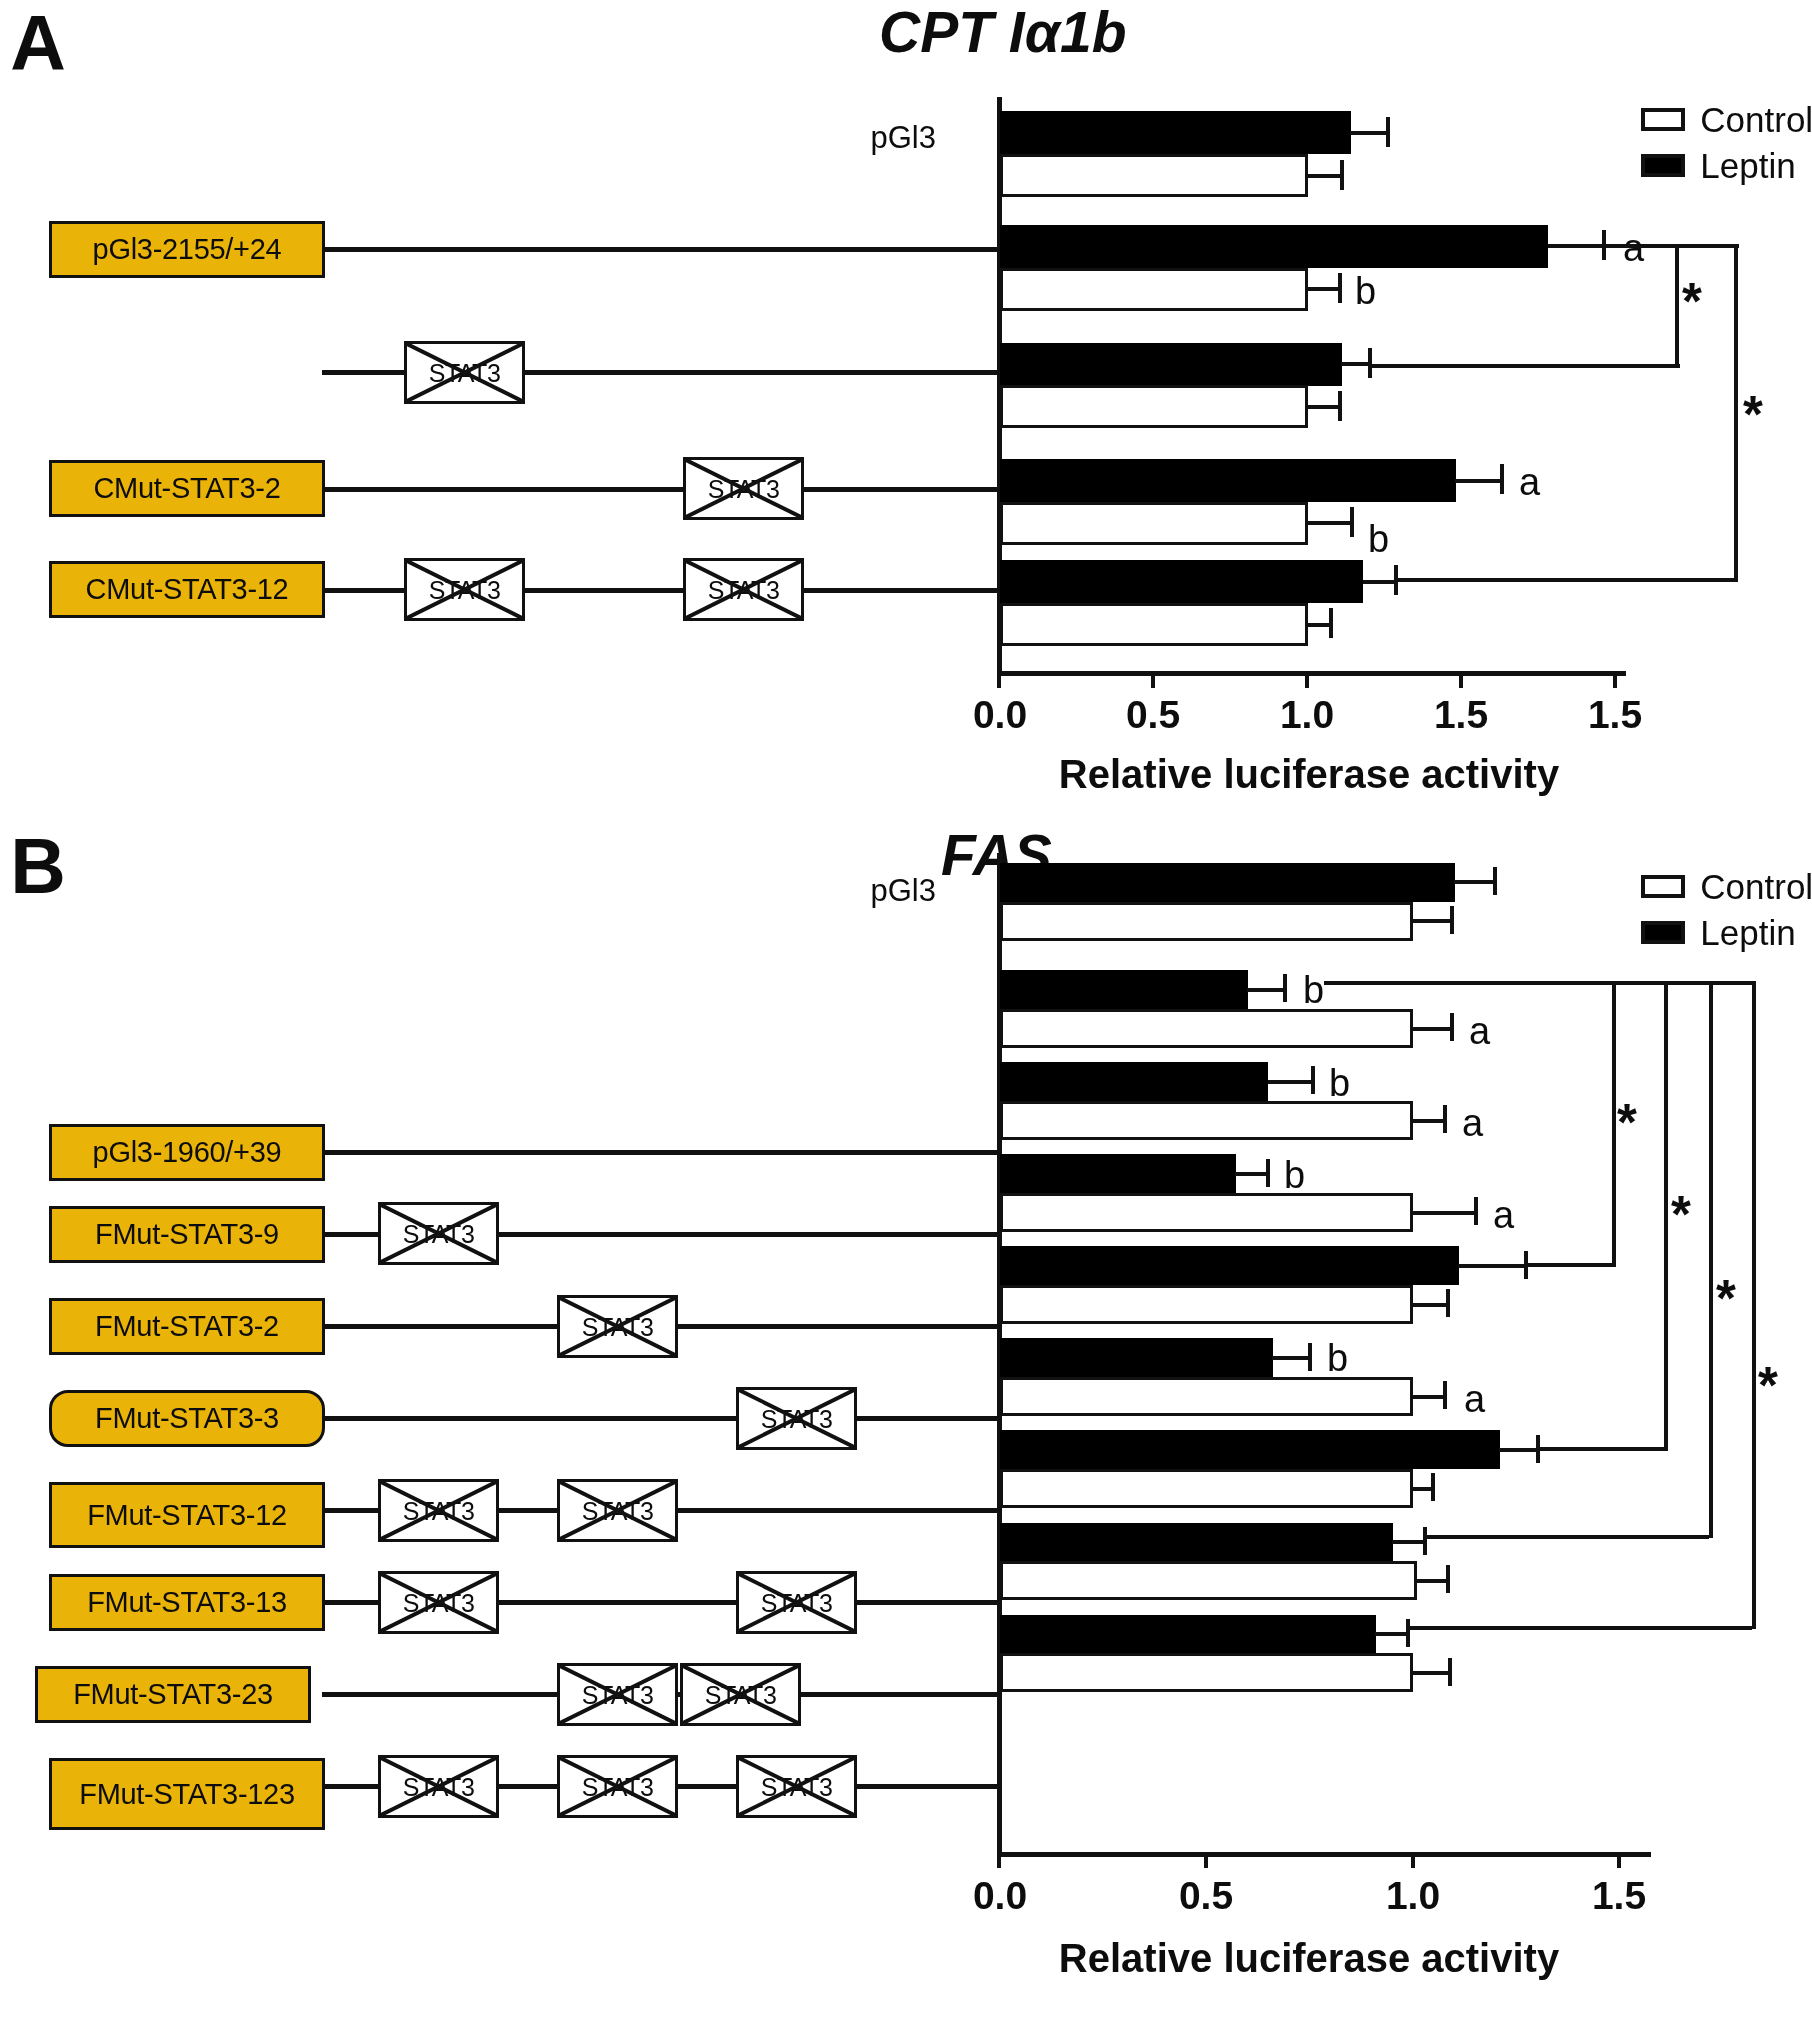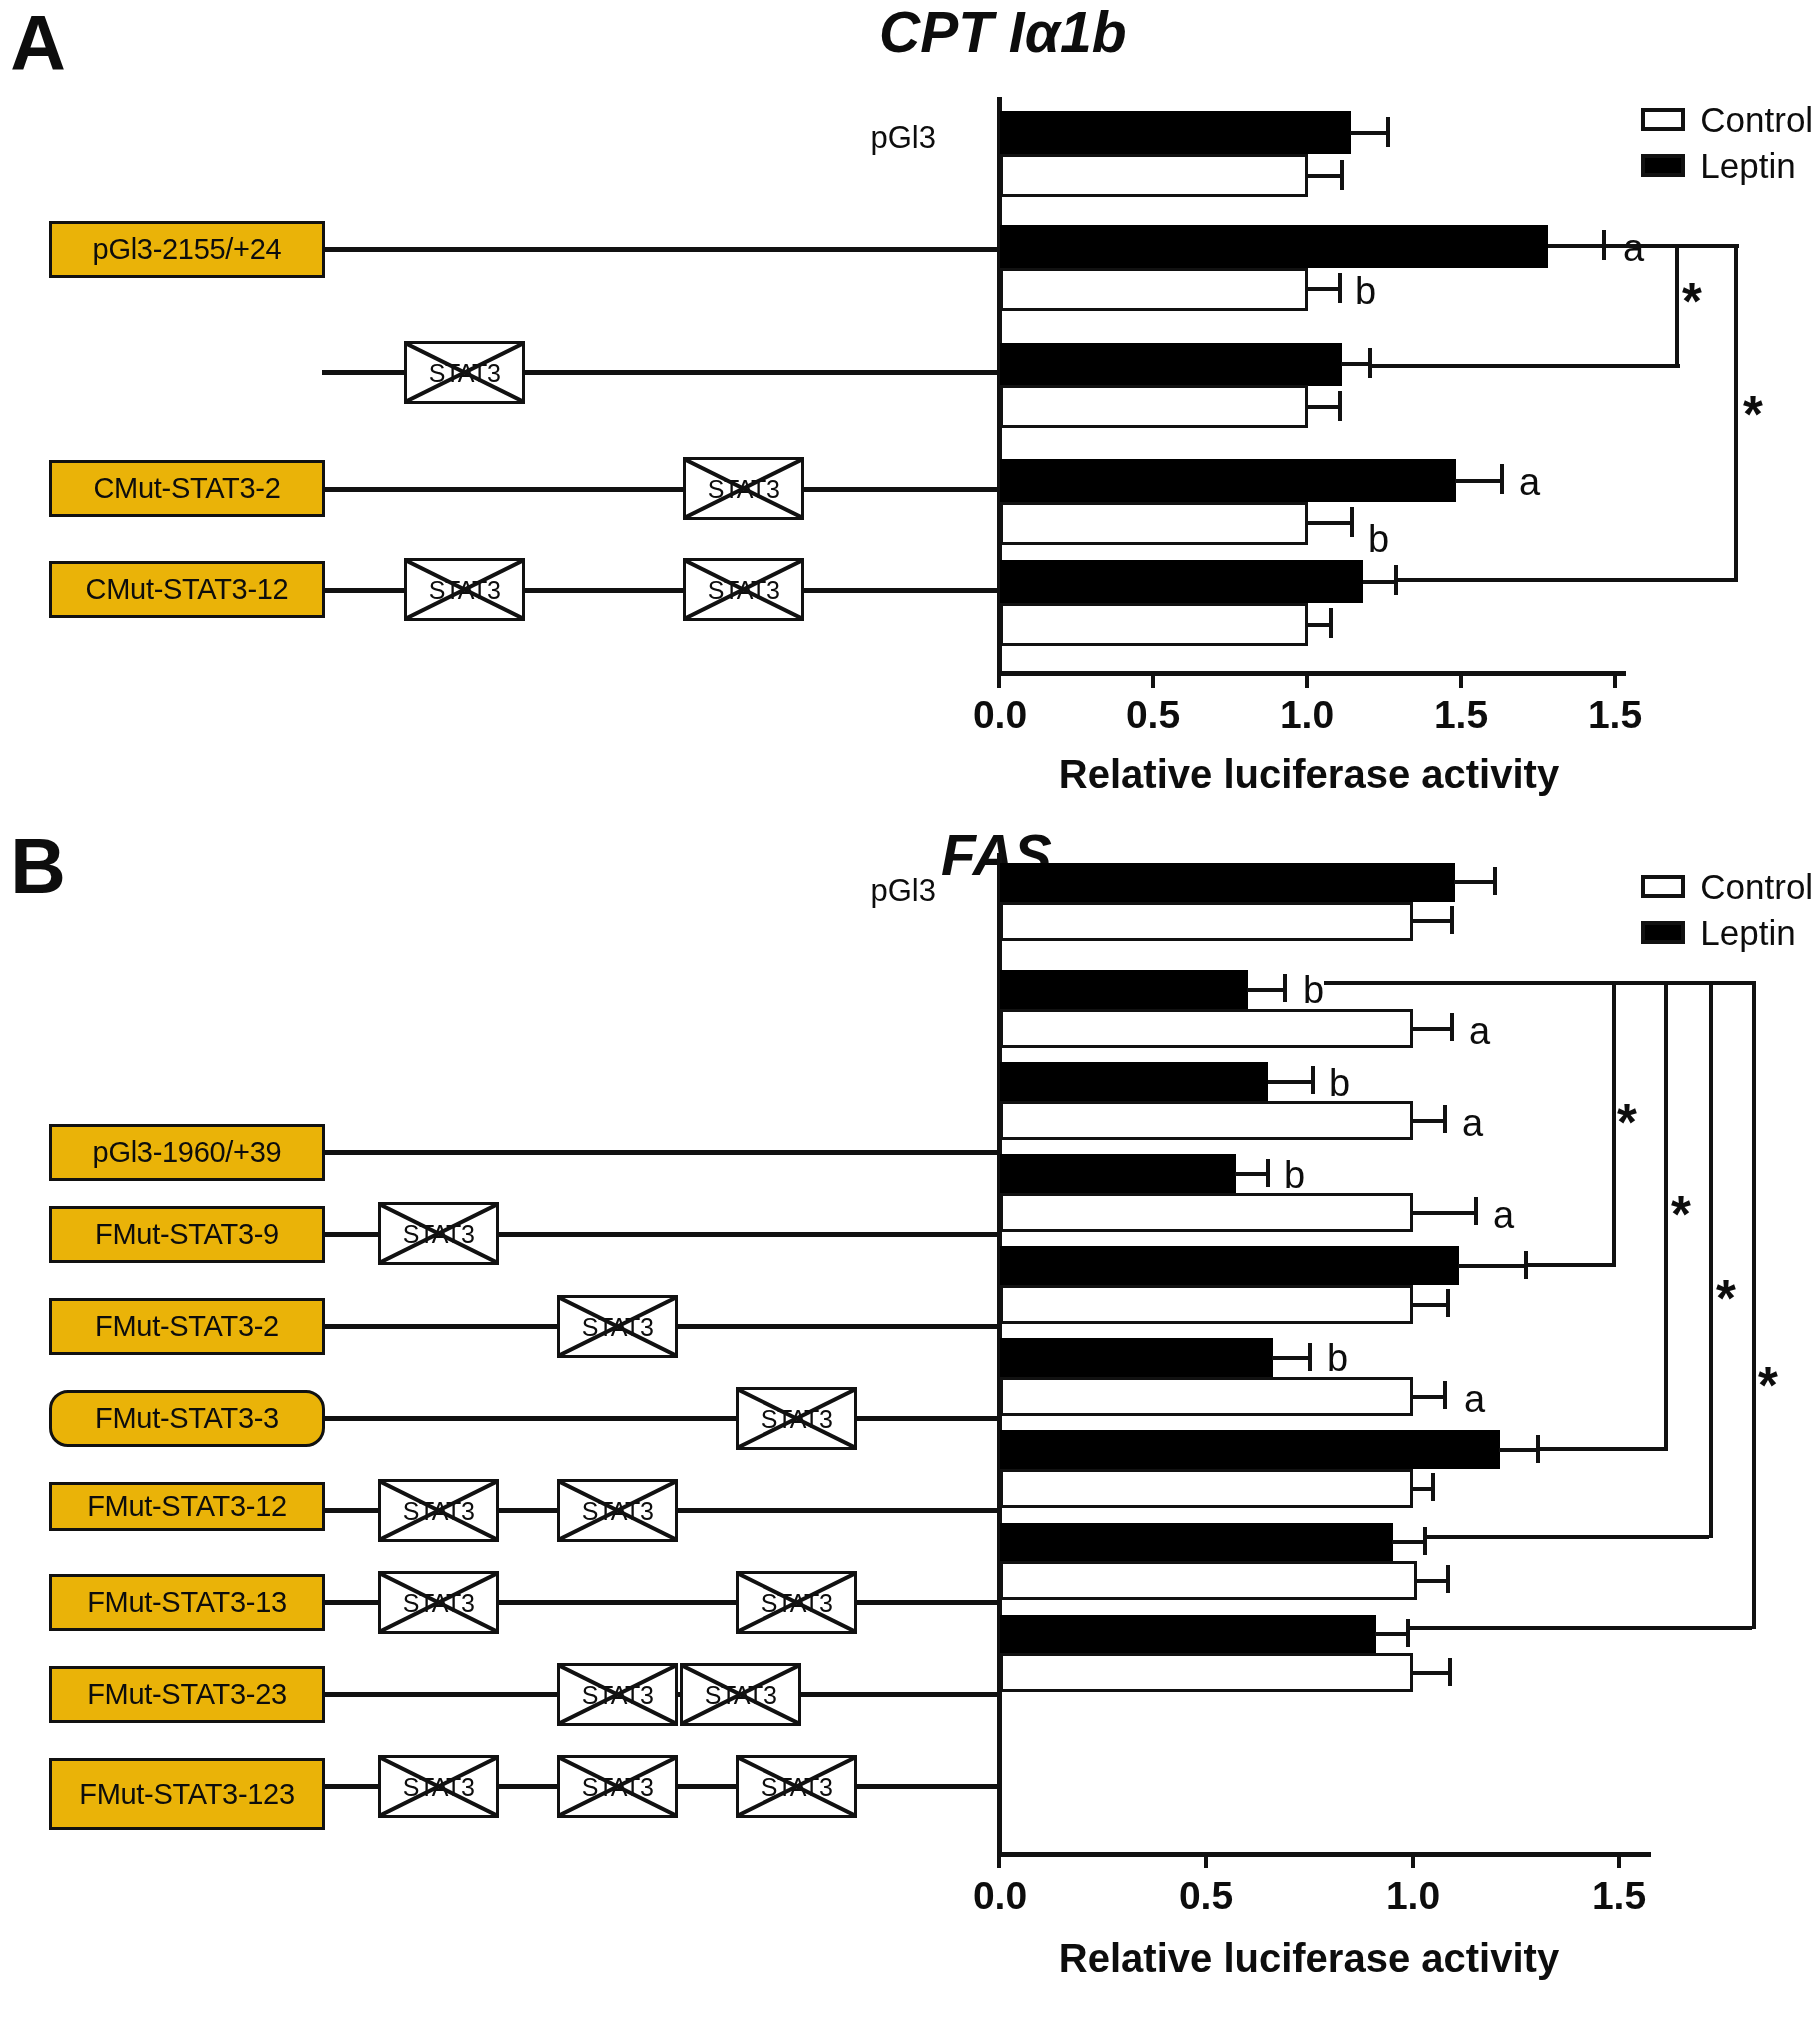--- a/index.html
+++ b/index.html
@@ -252,21 +252,21 @@
   </div>
   <div class="cline" style="left:322px;top:598px;width:677px;"></div>
   <div class="stat3" style="left:736px;top:569px;width:121px;height:63px;">
     <svg viewBox="0 0 100 100" preserveAspectRatio="none">
       <line x1="0" y1="0" x2="100" y2="100" stroke="#111" stroke-width="4" vector-effect="non-scaling-stroke"></line>
       <line x1="100" y1="0" x2="0" y2="100" stroke="#111" stroke-width="4" vector-effect="non-scaling-stroke"></line>
     </svg>
     <span class="s3txt">STAT3</span>
   </div>
 
-  <div class="cbox" style="left:49px;top:664px;width:276px;height:49px;">
+  <div class="cbox" style="left:49px;top:664px;width:276px;height:66px;">
     <span>FMut-STAT3-12</span>
   </div>
   <div class="cline" style="left:322px;top:690px;width:677px;"></div>
   <div class="stat3" style="left:378px;top:661px;width:121px;height:63px;">
     <svg viewBox="0 0 100 100" preserveAspectRatio="none">
       <line x1="0" y1="0" x2="100" y2="100" stroke="#111" stroke-width="4" vector-effect="non-scaling-stroke"></line>
       <line x1="100" y1="0" x2="0" y2="100" stroke="#111" stroke-width="4" vector-effect="non-scaling-stroke"></line>
     </svg>
     <span class="s3txt">STAT3</span>
   </div>
@@ -290,21 +290,21 @@
     <span class="s3txt">STAT3</span>
   </div>
   <div class="stat3" style="left:736px;top:753px;width:121px;height:63px;">
     <svg viewBox="0 0 100 100" preserveAspectRatio="none">
       <line x1="0" y1="0" x2="100" y2="100" stroke="#111" stroke-width="4" vector-effect="non-scaling-stroke"></line>
       <line x1="100" y1="0" x2="0" y2="100" stroke="#111" stroke-width="4" vector-effect="non-scaling-stroke"></line>
     </svg>
     <span class="s3txt">STAT3</span>
   </div>
 
-  <div class="cbox" style="left:49px;top:848px;width:276px;height:57px;">
+  <div class="cbox" style="left:35px;top:848px;width:276px;height:57px;">
     <span>FMut-STAT3-23</span>
   </div>
   <div class="cline" style="left:322px;top:874px;width:677px;"></div>
   <div class="stat3" style="left:557px;top:845px;width:121px;height:63px;">
     <svg viewBox="0 0 100 100" preserveAspectRatio="none">
       <line x1="0" y1="0" x2="100" y2="100" stroke="#111" stroke-width="4" vector-effect="non-scaling-stroke"></line>
       <line x1="100" y1="0" x2="0" y2="100" stroke="#111" stroke-width="4" vector-effect="non-scaling-stroke"></line>
     </svg>
     <span class="s3txt">STAT3</span>
   </div>

